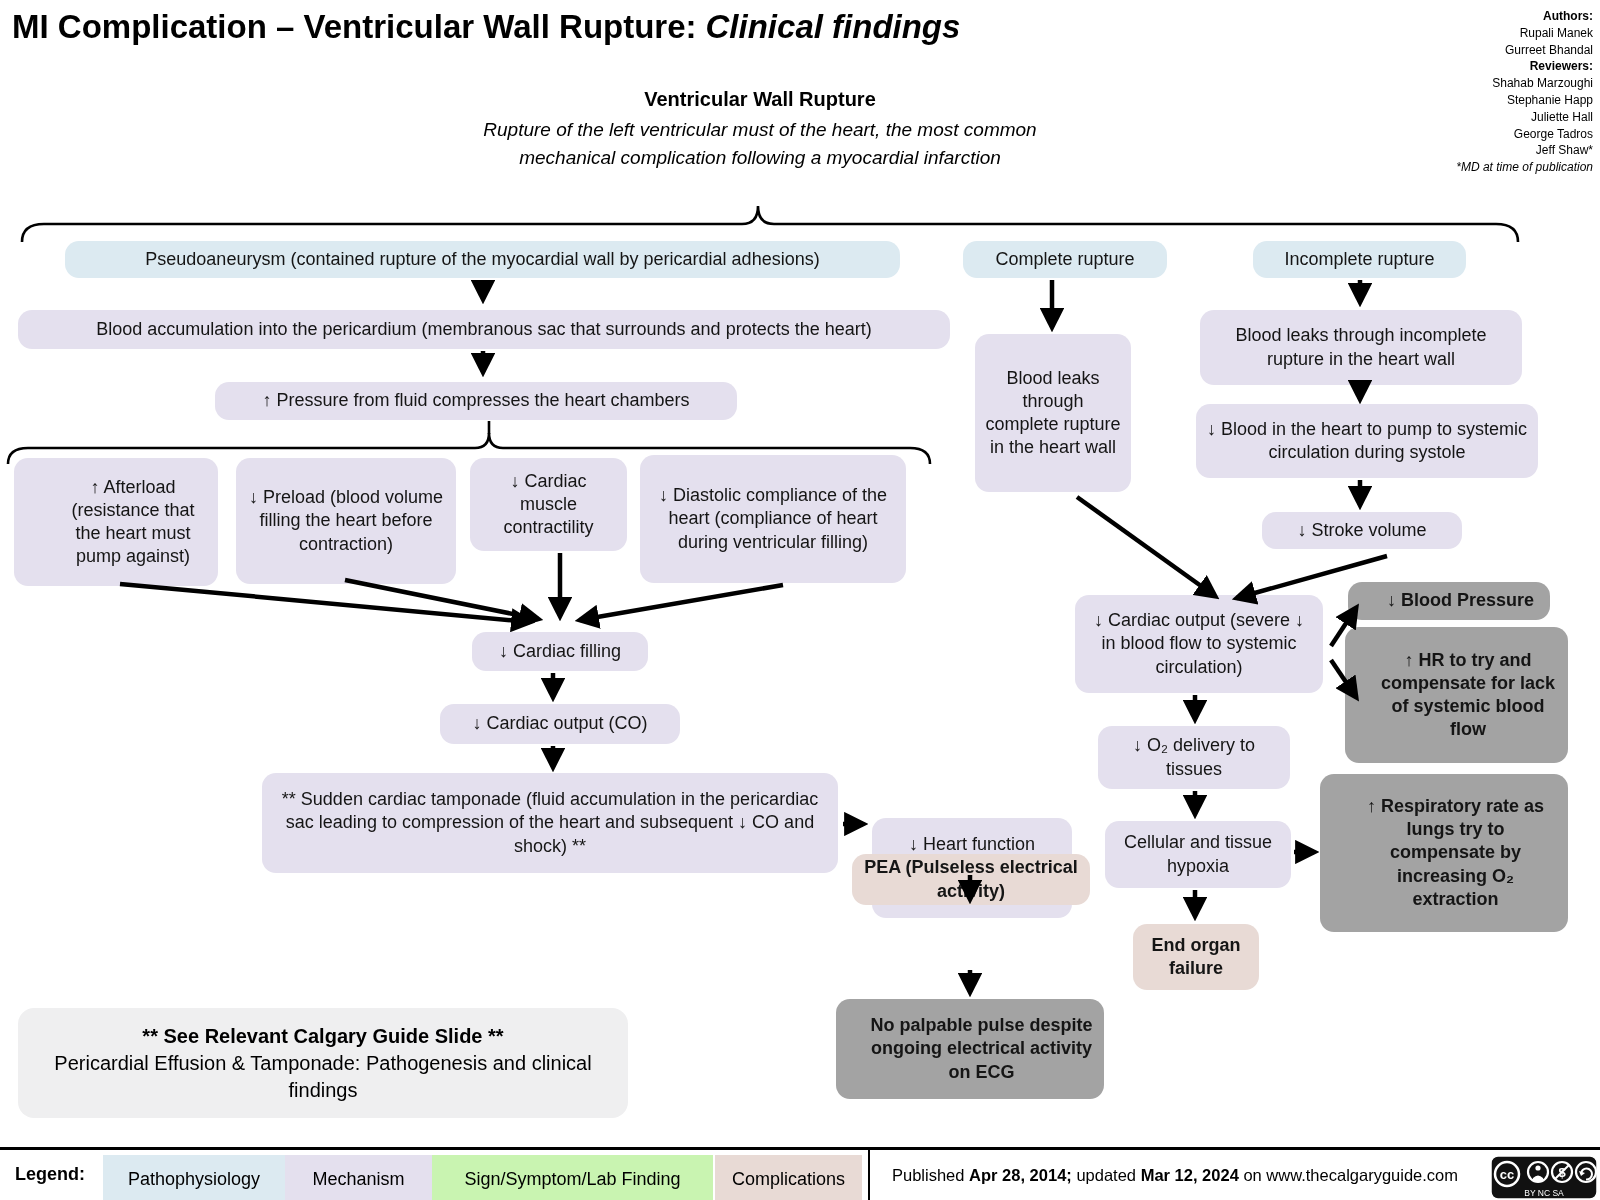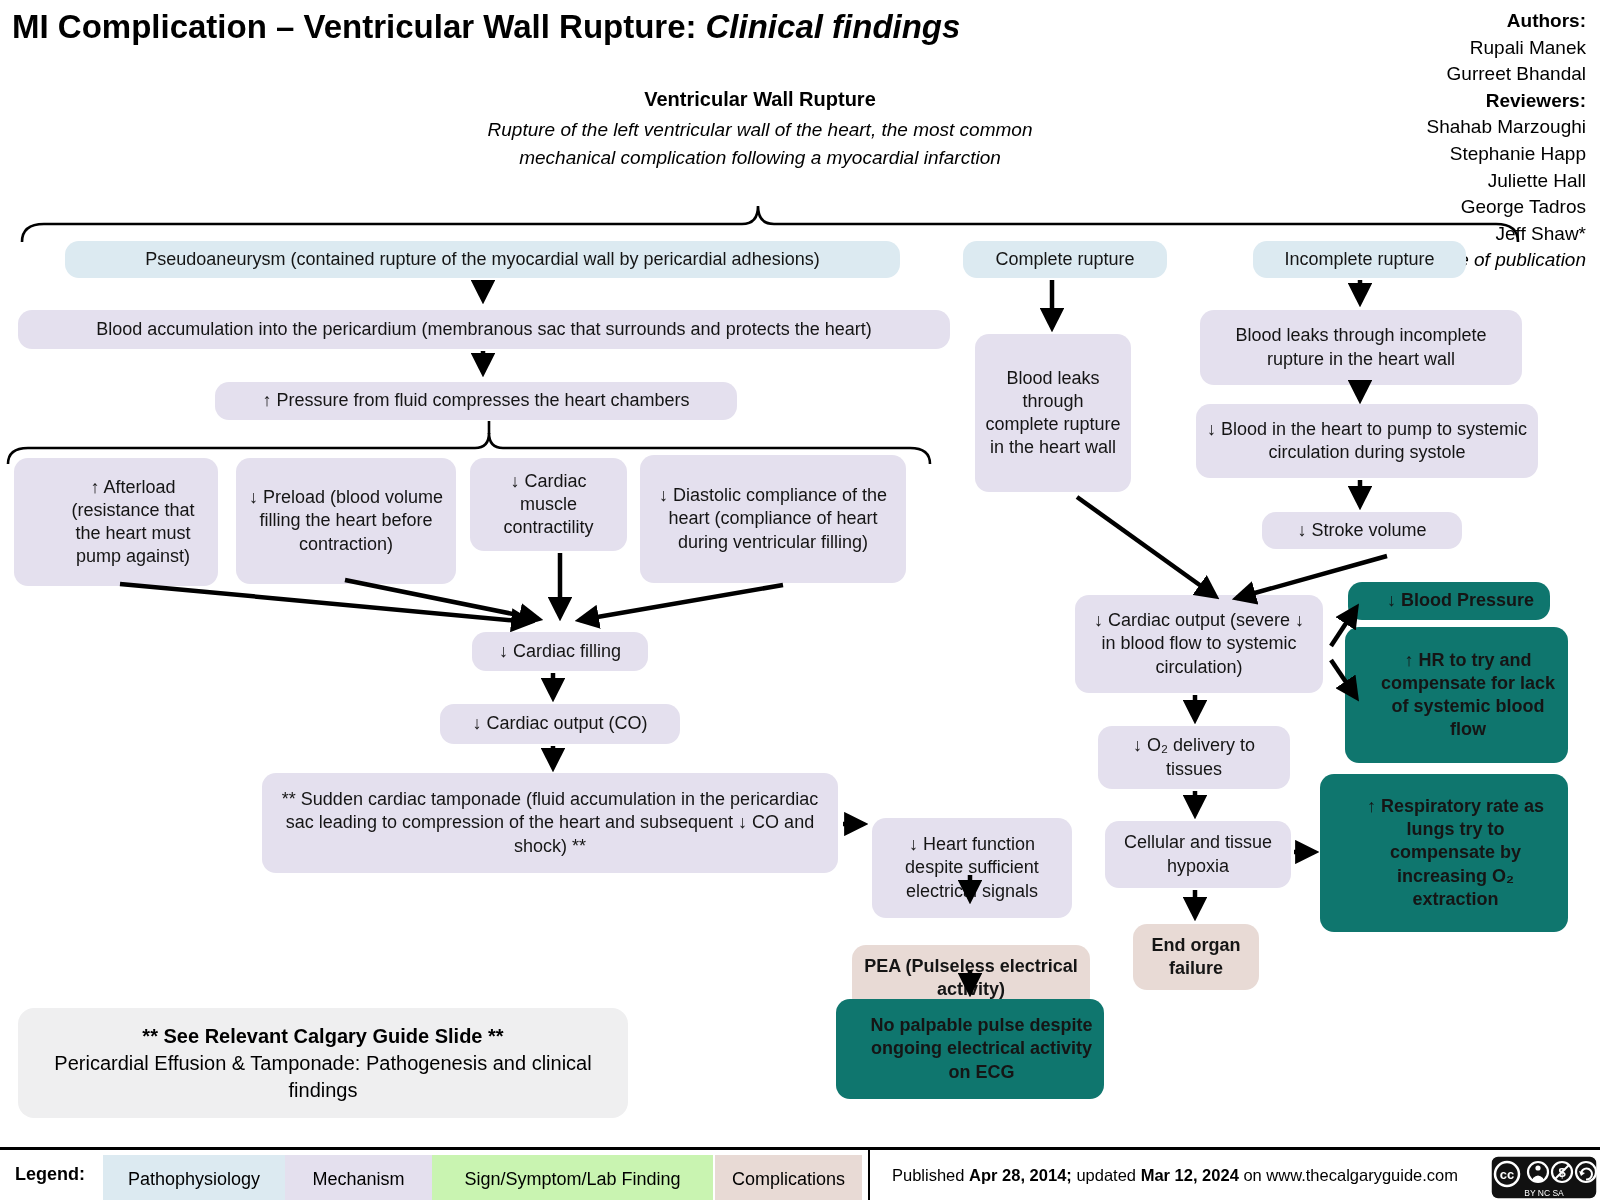--- a/index.html
+++ b/index.html
@@ -5,27 +5,27 @@
   html,body{margin:0;padding:0;}
   body{font-family:"Liberation Sans",sans-serif;background:#fff;}
   #page{position:relative;width:1600px;height:1200px;background:#ffffff;overflow:hidden;}
 
   #arrow-layer{position:absolute;left:0;top:0;width:1600px;height:1200px;pointer-events:none;z-index:3;}
 
   .node{position:absolute;z-index:2;border-radius:14px;display:flex;align-items:center;justify-content:center;
         text-align:center;font-size:18px;line-height:1.28;padding:4px 10px;box-sizing:border-box;color:#151515;}
   .patho{background:#dceaf1;}
   .mech{background:#e4e0ee;}
-  .find{background:#0f766e;font-weight:bold;padding-left:33px;}
+  .find{background:#a3a3a3;font-weight:bold;padding-left:33px;}
   .comp{background:#e8dad5;font-weight:bold;}
 
   .page-title{position:absolute;left:12px;top:8px;z-index:2;font-size:33px;font-weight:bold;color:#000;white-space:nowrap;}
   .page-title .em{font-style:italic;margin-left:9px;}
 
-  .credits{position:absolute;right:14px;top:8px;z-index:2;text-align:right;font-size:19px;line-height:1.4;color:#000;}
+  .credits{position:absolute;right:7px;top:8px;z-index:2;text-align:right;font-size:12px;line-height:1.4;color:#000;}
   .credits .b{font-weight:bold;}
   .credits .it{font-style:italic;}
 
   .intro-heading{position:absolute;left:440px;top:88px;width:640px;z-index:2;text-align:center;
                  font-size:20px;font-weight:bold;color:#000;}
   .intro-desc{position:absolute;left:470px;top:116px;width:580px;z-index:2;text-align:center;
               font-size:19px;font-style:italic;line-height:1.45;color:#000;}
 
   .see-also{position:absolute;left:18px;top:1008px;width:610px;height:110px;z-index:2;background:#efeff0;
             border-radius:16px;display:flex;flex-direction:column;justify-content:center;text-align:center;
@@ -62,39 +62,39 @@
     <div class="b">Reviewers:</div>
     <div>Shahab Marzoughi</div>
     <div>Stephanie Happ</div>
     <div>Juliette Hall</div>
     <div>George Tadros</div>
     <div>Jeff Shaw*</div>
     <div class="it">*MD at time of publication</div>
   </div>
 
   <div class="intro-heading">Ventricular Wall Rupture</div>
-  <div class="intro-desc">Rupture of the left ventricular wall of the heart, the most common mechanical complication following a myocardial infarction</div>
+  <div class="intro-desc">Rupture of the left ventricular must of the heart, the most common mechanical complication following a myocardial infarction</div>
 
   <div class="node patho" style="left:65px;top:241px;width:835px;height:37px;">Pseudoaneurysm (contained rupture of the myocardial wall by pericardial adhesions)</div>
   <div class="node patho" style="left:963px;top:241px;width:204px;height:37px;">Complete rupture</div>
   <div class="node patho" style="left:1253px;top:241px;width:213px;height:37px;">Incomplete rupture</div>
 
   <div class="node mech" style="left:18px;top:310px;width:932px;height:39px;">Blood accumulation into the pericardium (membranous sac that surrounds and protects the heart)</div>
   <div class="node mech" style="left:215px;top:382px;width:522px;height:38px;">↑ Pressure from fluid compresses the heart chambers</div>
 
   <div class="node mech" style="left:14px;top:458px;width:204px;height:128px;padding-left:44px;">↑ Afterload (resistance that the heart must pump against)</div>
   <div class="node mech" style="left:470px;top:458px;width:157px;height:93px;">↓ Cardiac muscle contractility</div>
   <div class="node mech" style="left:236px;top:458px;width:220px;height:126px;">↓ Preload (blood volume filling the heart before contraction)</div>
   <div class="node mech" style="left:640px;top:455px;width:266px;height:128px;">↓ Diastolic compliance of the heart (compliance of heart during ventricular filling)</div>
 
   <div class="node mech" style="left:472px;top:632px;width:176px;height:39px;">↓ Cardiac filling</div>
   <div class="node mech" style="left:440px;top:704px;width:240px;height:40px;">↓ Cardiac output (CO)</div>
   <div class="node mech" style="left:262px;top:773px;width:576px;height:100px;">** Sudden cardiac tamponade (fluid accumulation in the pericardiac sac leading to compression of the heart and subsequent ↓ CO and shock) **</div>
   <div class="node mech" style="left:872px;top:773px;width:200px;height:100px;margin-top:45px;">↓ Heart function despite sufficient electrical signals</div>
-  <div class="node comp" style="left:852px;top:945px;width:238px;height:66px;">PEA (Pulseless electrical activity)</div>
+  <div class="node comp" style="left:852px;top:854px;width:238px;height:51px;">PEA (Pulseless electrical activity)</div>
   <div class="node find" style="left:836px;top:999px;width:268px;height:100px;">No palpable pulse despite ongoing electrical activity on ECG</div>
 
   <div class="node mech" style="left:975px;top:334px;width:156px;height:158px;">Blood leaks through complete rupture in the heart wall</div>
 
   <div class="node mech" style="left:1200px;top:310px;width:322px;height:75px;">Blood leaks through incomplete rupture in the heart wall</div>
   <div class="node mech" style="left:1196px;top:404px;width:342px;height:74px;">↓ Blood in the heart to pump to systemic circulation during systole</div>
   <div class="node mech" style="left:1262px;top:512px;width:200px;height:37px;">↓ Stroke volume</div>
   <div class="node mech" style="left:1075px;top:595px;width:248px;height:98px;">↓ Cardiac output (severe ↓ in blood flow to systemic circulation)</div>
 
   <div class="node find" style="left:1348px;top:582px;width:202px;height:38px;">↓ Blood Pressure</div>

